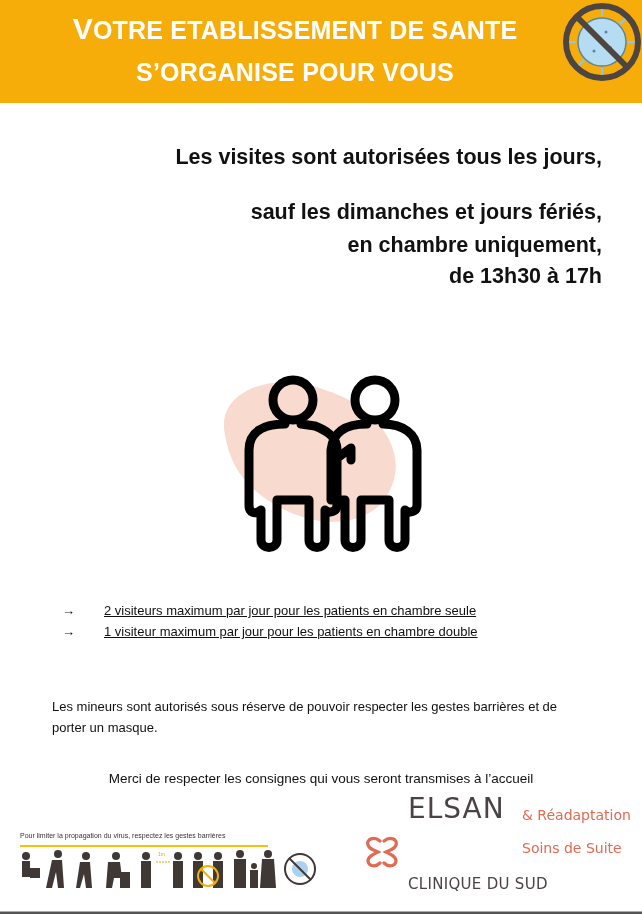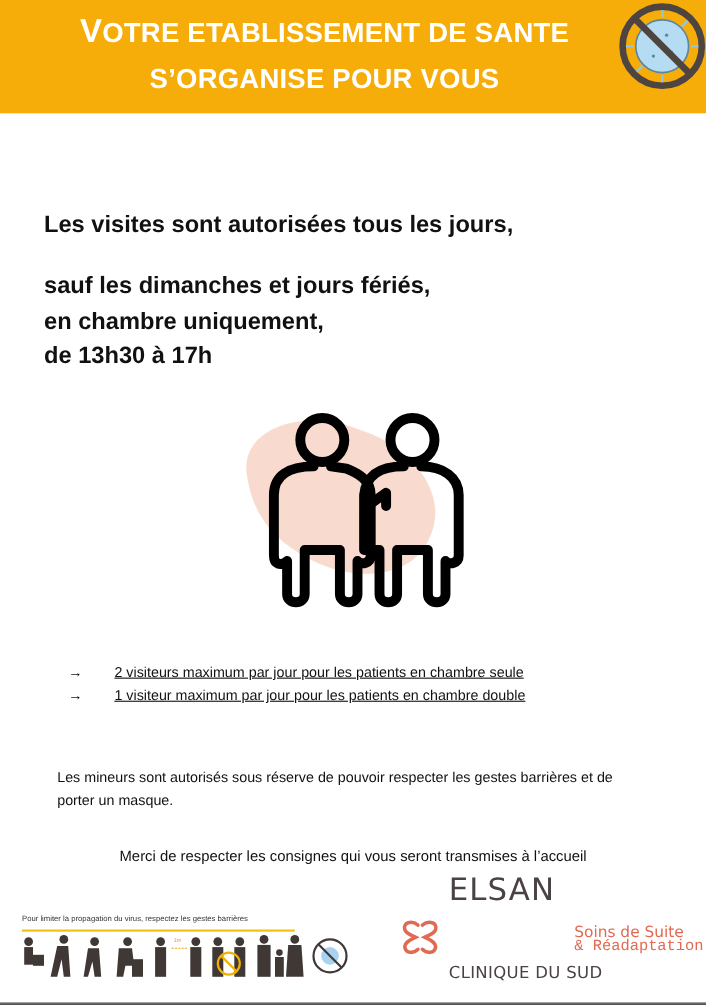--- a/index.html
+++ b/index.html
@@ -14,22 +14,22 @@
       position: absolute; left: 60px; width: 470px; text-align: center;
       color: #ffffff; font-weight: bold; letter-spacing: 0.2px;
       font-family: "Liberation Sans", sans-serif;
     }
     .header-title.l1 { top: 12px; font-size: 25px; }
     .header-title.l1 .big { font-size: 30px; }
     .header-title.l2 { top: 58px; font-size: 25px; }
     .no-virus-icon { position: absolute; left: 560px; top: -4px; width: 84px; height: 92px; }
 
     .headline {
-      position: absolute; left: 40px; width: 562px; text-align: left;
-      font-weight: bold; font-size: 21.5px; color: #111; margin-top: 47px;
+      position: absolute; left: 40px; width: 562px; text-align: right;
+      font-weight: bold; font-size: 21.5px; color: #111;
     }
     .h1 { top: 145px; }
     .h2 { top: 200px; }
     .h3 { top: 233px; }
     .h4 { top: 264px; }
 
     .people-illustration { position: absolute; left: 205px; top: 350px; width: 245px; height: 210px; }
 
     .rule-row { position: absolute; left: 62px; font-size: 13px; color: #111; }
     .rule-row .arrow { display: inline-block; width: 42px; }
@@ -41,21 +41,21 @@
     .thanks { position: absolute; left: 40px; top: 771px; width: 562px; text-align: center; font-weight: normal; font-size: 13.5px; color: #111; }
 
     .barrier-caption { position: absolute; left: 20px; top: 832px; font-size: 7px; color: #333; }
     .barrier-line { position: absolute; left: 20px; top: 845px; width: 248px; height: 2px; background: #f4c20d; }
     .barrier-icons { position: absolute; left: 18px; top: 848px; width: 300px; height: 42px; }
 
     .elsan-logo { position: absolute; left: 364px; top: 836px; width: 36px; height: 32px; }
     .elsan-name { position: absolute; left: 408px; top: 792px; font-size: 28px; color: #4a4244; letter-spacing: 1px; font-family: "DejaVu Sans", sans-serif; }
     .ssr-line { position: absolute; left: 522px; font-size: 14px; color: #e06a52; font-family: "DejaVu Sans", sans-serif; }
     .ssr1 { top: 840px; }
-    .ssr2 { top: 853px; font-family: Liberation Mono, monospace; }
+    .ssr2 { top: 807px; }
     .clinic-name { position: absolute; left: 408px; top: 875px; font-size: 15px; color: #4a4244; font-family: "DejaVu Sans", sans-serif; letter-spacing: 0.3px; }
 
     .bottom-border { position: absolute; left: 0; top: 911px; width: 642px; height: 3px; background: #555; border-top: 1px solid #aaa; }
   </style>
 </head>
 <body>
 
 <div class="header">
   <div class="header-title l1"><span class="big">V</span><span>OTRE ETABLISSEMENT DE SANTE</span></div>
   <div class="header-title l2">S’ORGANISE POUR VOUS</div>

